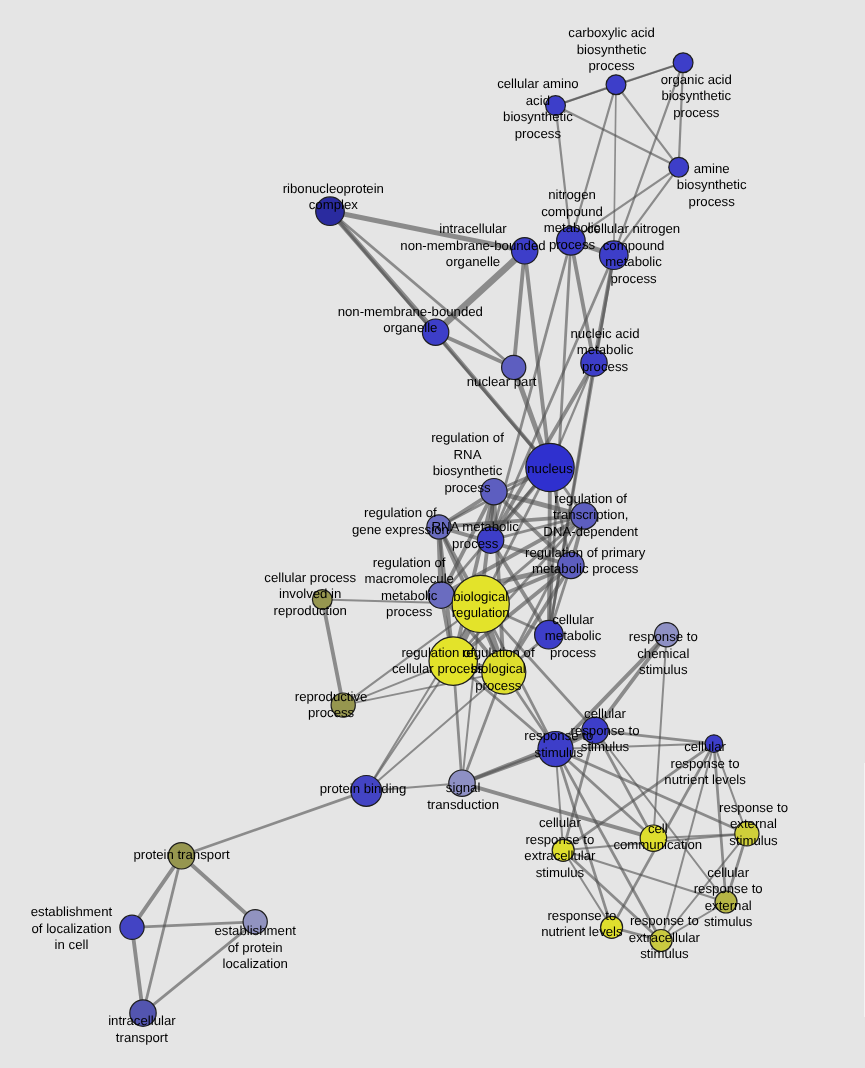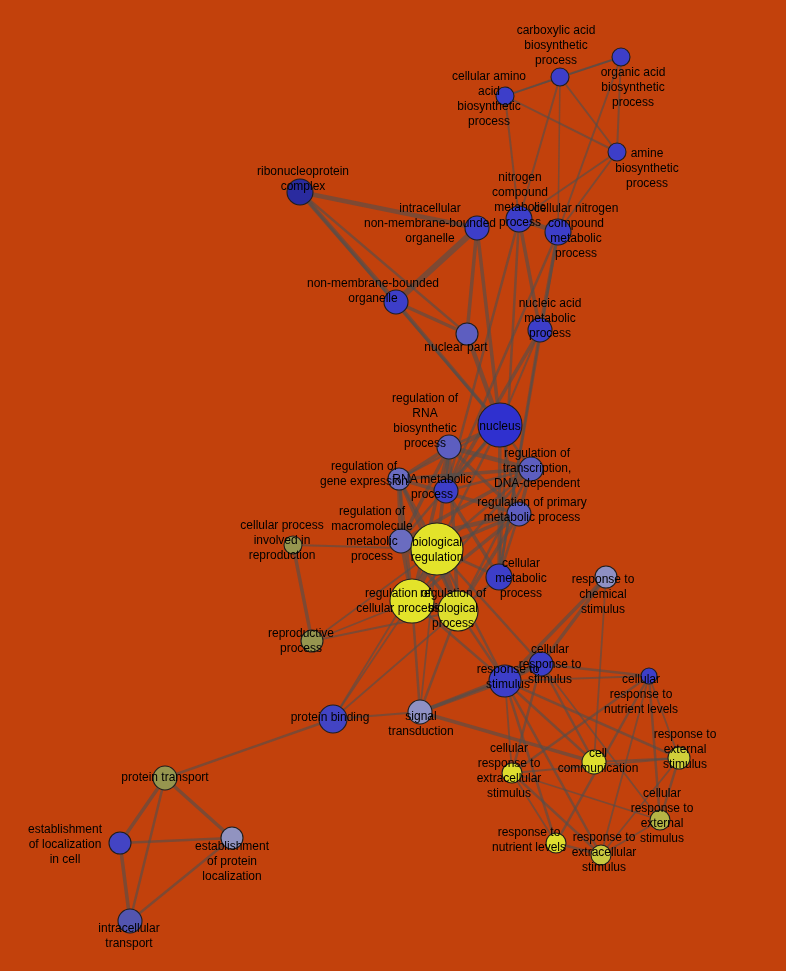--- a/index.html
+++ b/index.html
@@ -1,19 +1,19 @@
 <!DOCTYPE html>
 <html><head>
 <meta charset="utf-8">
 <style>
   html,body{margin:0;padding:0;background:#ffffff;}
   .canvas{
     position:relative;
     width:786px;height:971px;
-    background:#c2410c;
+    background:#e5e5e5;
     overflow:hidden;
     font-family:"Liberation Sans", sans-serif;
   }
   svg{display:block;}
   svg text{
     font-family:"Liberation Sans", sans-serif;
     font-size:12px;
     fill:#000000;
   }
   svg circle{stroke:#1e1e1e;stroke-width:1.1;}

